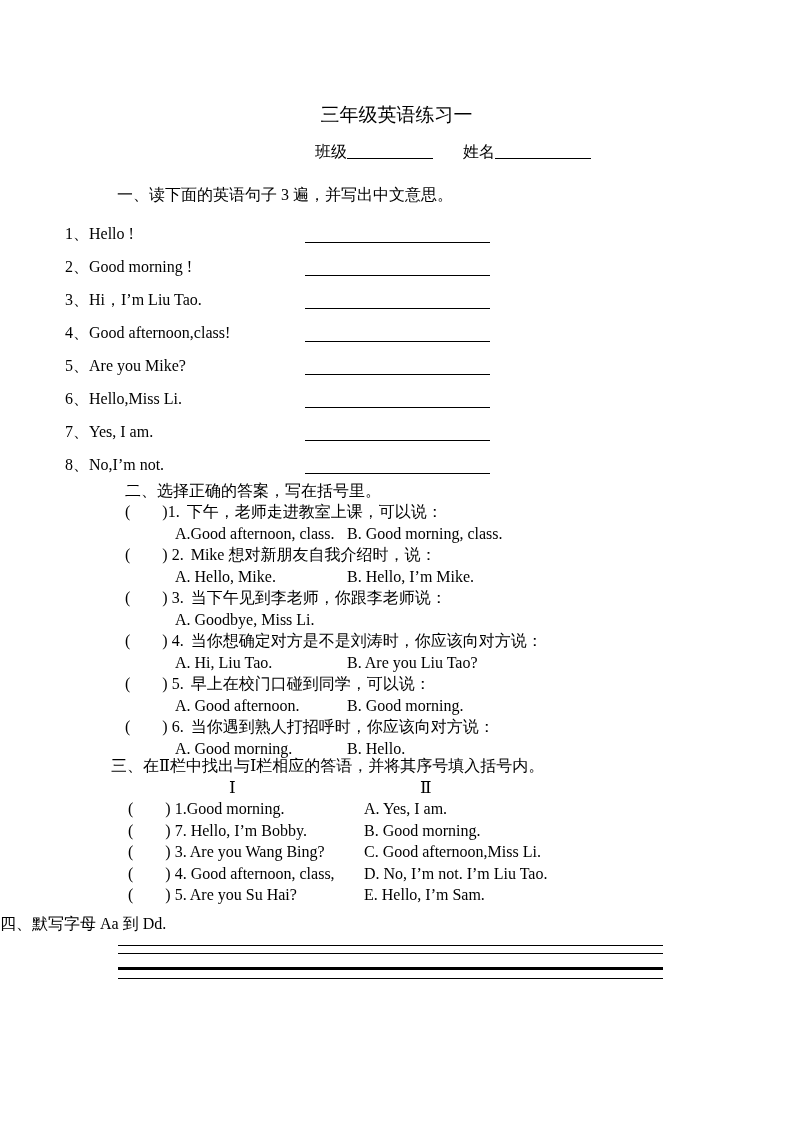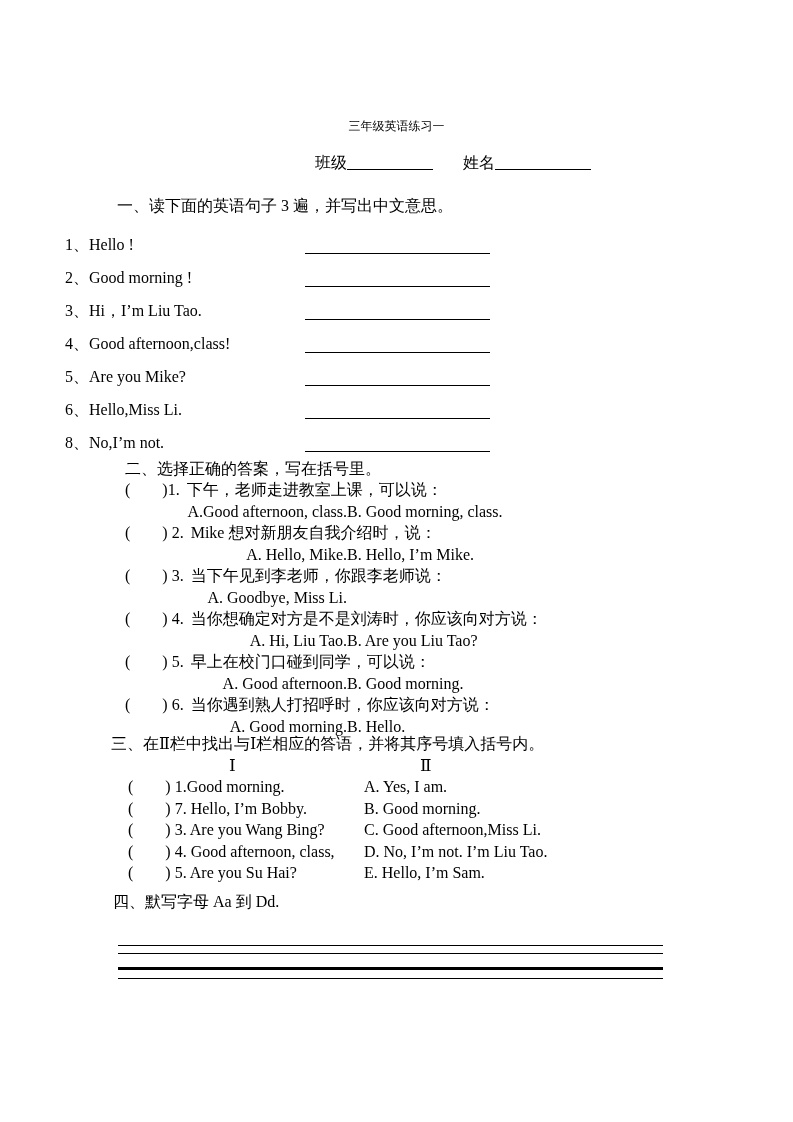--- a/index.html
+++ b/index.html
@@ -7,24 +7,24 @@
     position: relative;
     width: 793px;
     height: 1122px;
     background: #ffffff;
     color: #000000;
     font-family: "Liberation Serif", "DejaVu Serif", serif;
     font-size: 16px;
     overflow: hidden;
   }
   .title {
-    margin: 11px;
+    margin: 0;
     padding-top: 103px;
     text-align: center;
-    font-size: 12px;
+    font-size: 19px;
     font-weight: normal;
     line-height: 24px;
   }
   .meta {
     margin-top: 14px;
     padding-left: 315px;
     line-height: 22px;
     white-space: nowrap;
   }
   .blank {
@@ -48,33 +48,33 @@
     left: 305px; top: 19px;
     width: 185px; height: 0;
     border-bottom: 1px solid #000;
   }
 
   .sec2 { margin-top: -7px; }
   #sec2-heading { padding-left: 125px; }
   .q-stem { padding-left: 125px; line-height: 21.5px; height: 21.5px; white-space: nowrap; }
   .q-prefix { white-space: pre; }
   .q-stemtext { margin-left: 7px; }
-  .q-opts { padding-left: 175px; line-height: 21.5px; height: 21.5px; display: flex; text-align: right; }
+  .q-opts { padding-left: 175px; line-height: 21.5px; height: 21.5px; display: flex; }
   .optA { min-width: 172px; }
 
   .sec3 { margin-top: -4px; }
   #sec3-heading { padding-left: 111px; }
   .col-hdrs { position: relative; height: 21.5px; line-height: 21.5px; font-size: 17px; }
   .col-hdr-1 { position: absolute; left: 229px; }
   .col-hdr-2 { position: absolute; left: 420px; }
   .m-row { position: relative; height: 21.5px; line-height: 21.5px; padding-left: 128px; }
   .m-left { white-space: pre; }
   .m-right { position: absolute; left: 364px; top: 0; white-space: nowrap; }
 
-  #sec4-heading { margin-top: 7px; padding-left: 113px; }
+  #sec4-heading { margin-top: 7px; }
 
   .staff { position: absolute; left: 118px; top: 945px; width: 545px; height: 36px; }
   .staff-line { position: absolute; left: 0; width: 100%; background: #000; }
   .staff-line-1 { top: 0;   height: 1px; }
   .staff-line-2 { top: 8px; height: 1px; }
   .staff-line-3 { top: 22px; height: 3px; }
   .staff-line-4 { top: 33px; height: 1px; }
 </style>
 </head>
 <body>
@@ -108,20 +108,24 @@
     </div>
     <div class="s1-row">
       <span class="s1-num">5、</span><span>Are you Mike?</span>
       <span class="s1-underline"></span>
     </div>
     <div class="s1-row">
       <span class="s1-num">6、</span><span>Hello,Miss Li.</span>
       <span class="s1-underline"></span>
     </div>
     <div class="s1-row">
+      <span class="s1-num">7、</span><span>Yes, I am.</span>
+      <span class="s1-underline"></span>
+    </div>
+    <div class="s1-row">
       <span class="s1-num">8、</span><span>No,I’m not.</span>
       <span class="s1-underline"></span>
     </div>
   </div>
 
   <div class="sec2">
     <div class="sec-heading" id="sec2-heading">二、选择正确的答案，写在括号里。</div>
 
     <div class="q-stem">
       <span class="q-prefix">(        )1.</span><span class="q-stemtext">下午，老师走进教室上课，可以说：</span>

